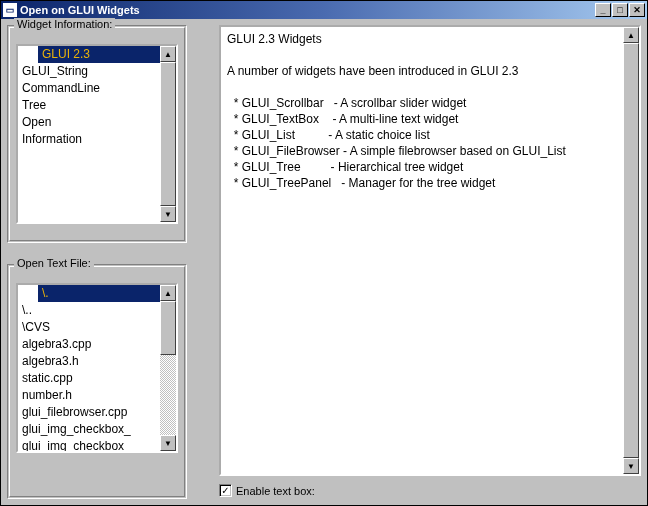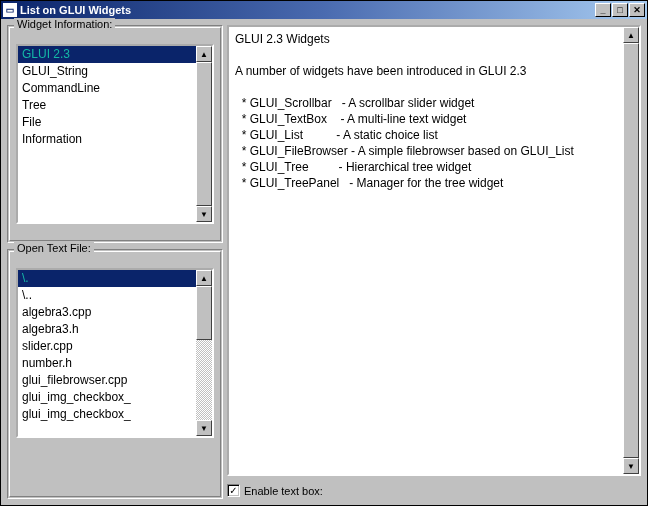--- a/index.html
+++ b/index.html
@@ -48,29 +48,30 @@
     font-size: 9px; font-weight: bold; color: #000;
     cursor: default;
   }
   .content {
     flex: 1;
     padding: 6px;
     display: flex;
     gap: 4px;
   }
   .left-col {
-    width: 216px;
-    display: flex;
-    flex-direction: column;
-    gap: 6px;
+    width: 180px;
+    display: flex;
+    flex-direction: column;
+    gap: 21px;
   }
   .right-col {
     flex: 1;
     display: flex;
     flex-direction: column;
+    margin-left: 28px;
   }
   .groupbox {
     border: 1px solid #808080;
     border-right-color: #fff;
     border-bottom-color: #fff;
     position: relative;
     padding: 14px 8px 8px 8px;
   }
   .groupbox .inner {
     border: 1px solid #fff;
@@ -103,21 +104,22 @@
   }
   .listbox .item {
     padding: 1px 4px;
     font-size: 12px;
     white-space: nowrap;
     cursor: default;
     line-height: 15px;
   }
   .listbox .item.selected {
     background: #0a246a;
-    color: #14b8a6;
+    color: #eab308;
+    margin-left: 20px;
   }
   .scrollbar {
     width: 16px;
     background: #d8d8d8;
     display: flex;
     flex-direction: column;
   }
   .sb-btn {
     height: 16px;
     background: #c0c0c0;
@@ -171,63 +173,64 @@
     display: flex; align-items: center; justify-content: center;
     font-size: 10px;
   }
 </style>
 </head>
 <body>
 
 <div class="window">
   <div class="titlebar">
     <span class="title-icon">▭</span>
-    <span class="title-text">List on GLUI Widgets</span>
+    <span class="title-text">Open on GLUI Widgets</span>
     <div class="title-btns">
       <div class="title-btn">_</div>
       <div class="title-btn">□</div>
       <div class="title-btn">✕</div>
     </div>
   </div>
 
   <div class="content">
 
     <div class="left-col">
       <div class="groupbox" style="height:218px">
         <span class="inner"></span>
         <span class="group-label">Widget Information:</span>
         <div class="listwrap" style="height:180px;margin-top:4px;position:relative;z-index:1;">
           <div class="listbox" id="widget-list">
               <div class="item selected">GLUI 2.3</div>
               <div class="item">GLUI_String</div>
               <div class="item">CommandLine</div>
               <div class="item">Tree</div>
-              <div class="item">File</div>
+              <div class="item">Open</div>
               <div class="item">Information</div>
             </div>
           <div class="scrollbar">
             <div class="sb-btn">▲</div>
             <div class="sb-track">
                 <div class="sb-thumb" style="top:0;height:100%"></div>
               </div>
             <div class="sb-btn">▼</div>
           </div>
         </div>
       </div>
 
       <div class="groupbox" style="flex:1">
         <span class="inner"></span>
         <span class="group-label">Open Text File:</span>
         <div class="listwrap short" style="height:170px;margin-top:4px;position:relative;z-index:1;">
           <div class="listbox" id="file-list">
               <div class="item selected">\.</div>
               <div class="item">\..</div>
+              <div class="item">\CVS</div>
               <div class="item">algebra3.cpp</div>
               <div class="item">algebra3.h</div>
-              <div class="item">slider.cpp</div>
+              <div class="item">static.cpp</div>
               <div class="item">number.h</div>
               <div class="item">glui_filebrowser.cpp</div>
               <div class="item">glui_img_checkbox_</div>
               <div class="item">glui_img_checkbox_</div>
             </div>
           <div class="scrollbar">
             <div class="sb-btn">▲</div>
             <div class="sb-track">
                 <div class="sb-thumb" style="top:0;height:40%"></div>
               </div>

